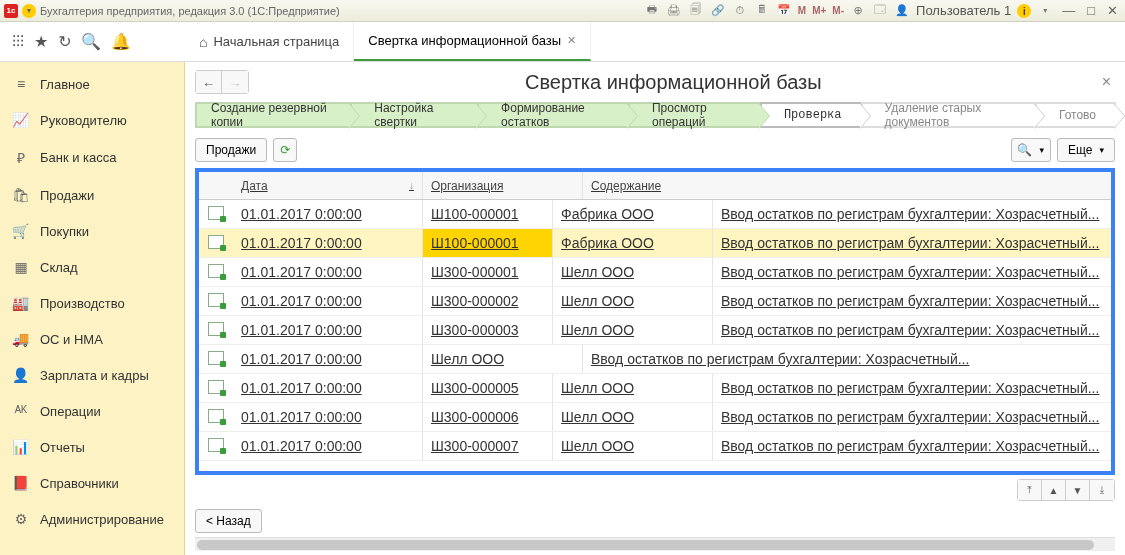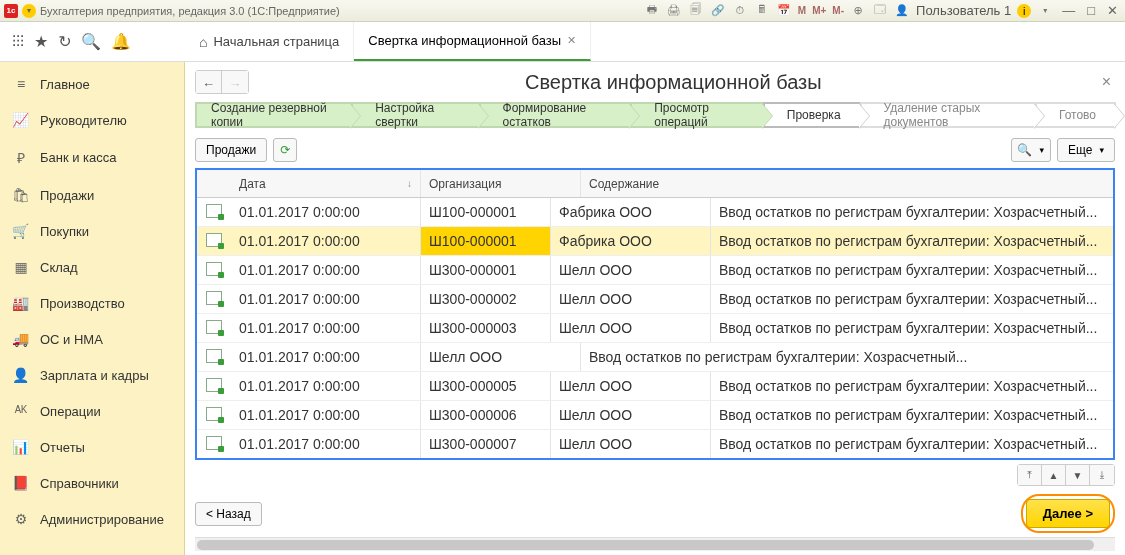--- a/index.html
+++ b/index.html
@@ -40,38 +40,38 @@
 .nav-arrows { display: flex; border: 1px solid #ccc; border-radius: 3px; }
 .nav-arrows button { width: 26px; height: 22px; background: #f8f8f8; border: none; cursor: pointer; color: #555; font-size: 13px; }
 .nav-arrows button:first-child { border-right: 1px solid #ccc; }
 .content-title { flex: 1; text-align: center; font-size: 20px; color: #333; font-weight: normal; }
 .content-close { font-size: 16px; color: #888; cursor: pointer; padding: 0 4px; }
 
 
 .wizard { display: flex; margin-bottom: 10px; height: 26px; }
 .wz-step { position: relative; padding: 0 18px 0 22px; display: flex; align-items: center; font-size: 12px; color: #333; border: 2px solid #1d4ed8; background: #d8f0c8; margin-right: -1px; }
 .wz-step.done { background: #d8f0c8; border-color:#c0d8b0; }
-.wz-step.current { background: #fff; border-color:#bbb; }
+.wz-step.current { background: #fff; border-color:#bbb;font-family:Liberation Mono, monospace; }
 .wz-step.future { background: #fff; border-color:#ddd; color:#888; }
 .wz-step::after { content:""; position:absolute; right:-10px; top:0; width:0; height:0; border-top:12px solid transparent; border-bottom:12px solid transparent; border-left:10px solid #d8f0c8; z-index:2; }
 .wz-step.current::after { border-left-color:#fff; }
 .wz-step.future::after { border-left-color:#fff; }
 .wz-step::before { content:""; position:absolute; right:-11px; top:-1px; width:0; height:0; border-top:13px solid transparent; border-bottom:13px solid transparent; border-left:11px solid #c0d8b0; z-index:1; }
 .wz-step.current::before, .wz-step.future::before { border-left-color:#ccc; }
 .wz-step:first-child { padding-left: 14px; }
 
 
 .action-bar { display: flex; align-items: center; margin-bottom: 6px; gap: 6px; }
 .btn { border: 1px solid #bbb; background: #f8f8f8; border-radius: 3px; padding: 4px 10px; font-size: 12px; cursor: pointer; display: inline-flex; align-items: center; gap: 4px; }
 .btn-icon-only { padding: 4px 6px; }
 .action-bar .spacer { flex: 1; }
 .btn .dd { font-size: 9px; margin-left: 3px; }
 
 
-.table-wrap { flex: 1; border: 2px solid #3b82f6; overflow: hidden; display: flex; flex-direction: column; }
+.table-wrap { flex: 1; border: 4px solid #3b82f6; overflow: hidden; display: flex; flex-direction: column; text-decoration: underline; }
 .thead { display: flex; background: #f7f7f7; border-bottom: 1px solid #ccc; height: 28px; align-items: center; font-size: 12px; color: #444; }
 .th, .td { padding: 0 8px; overflow: hidden; text-overflow: ellipsis; white-space: nowrap; }
 .col-icon { width: 34px; flex: none; text-align:center; }
 .col-date { width: 190px; flex: none; display:flex; align-items:center; justify-content:space-between; border-right:1px solid #e4e4e4; height:100%; }
 .col-num { width: 130px; flex: none; border-right:1px solid #e4e4e4; height:100%; display:flex; align-items:center; }
 .col-org { width: 160px; flex: none; border-right:1px solid #e4e4e4; height:100%; display:flex; align-items:center; }
 .col-desc { flex: 1; height:100%; display:flex; align-items:center; }
 .sort-arrow { font-size: 10px; color: #888; }
 .tbody { flex:1; overflow:hidden; }
 .trow { display:flex; height:29px; align-items:center; border-bottom:1px solid #eee; font-size:14px; }
@@ -327,24 +327,19 @@
         <button>▼</button>
         <button>⤓</button>
       </div>
     </div>
 
     <div class="footer">
       <button class="btn">
           <span>&lt; Назад</span>
         </button>
       <div class="spacer"></div>
-      <span class="highlight-ring">
-        <button class="btn btn-primary">
-            <span>Далее &gt;</span>
-          </button>
-      </span>
     </div>
 
     <div class="scrollbar-h">
         <div class="thumb"></div>
       </div>
   </div>
 </div>
 
 </body></html>

